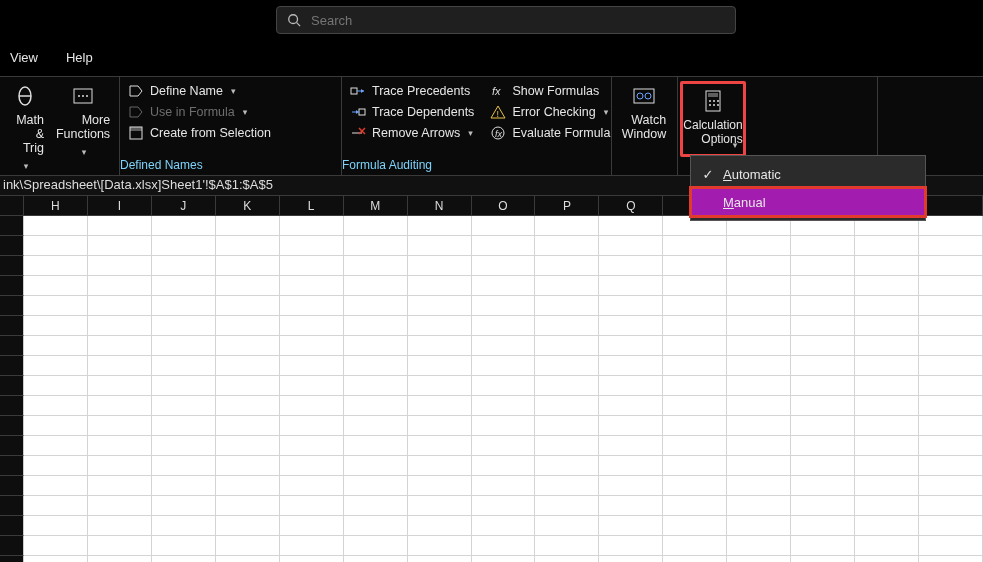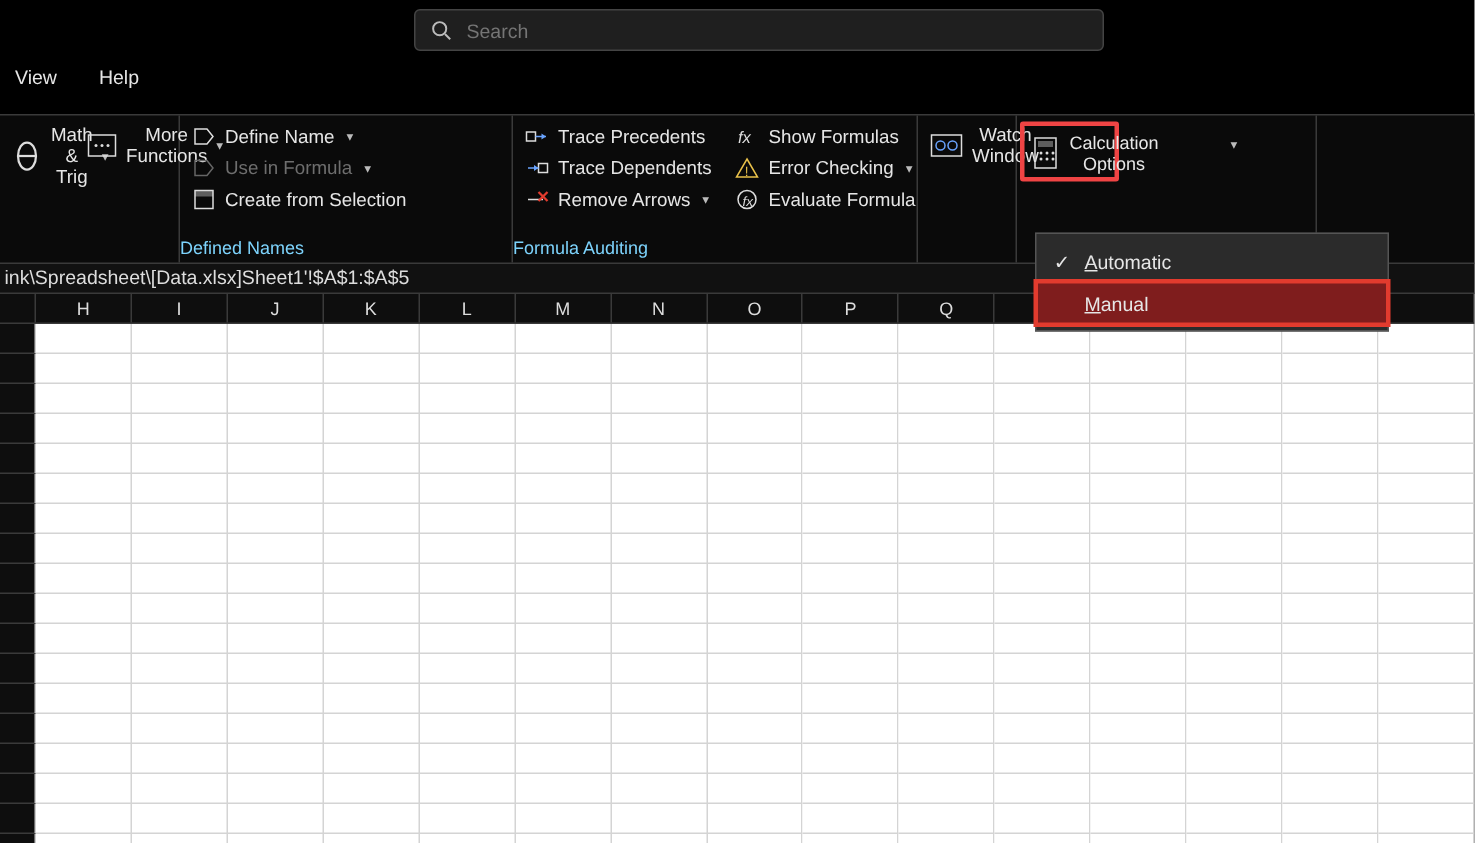--- a/index.html
+++ b/index.html
@@ -1,37 +1,37 @@
 <!DOCTYPE html>
 <html><head>
 <meta charset="utf-8">
 <style>
   *{margin:0;padding:0;box-sizing:border-box;font-family:"Segoe UI",Arial,sans-serif}
   body{background:#000;width:983px;height:562px;overflow:hidden;color:#e6e6e6;font-size:13px}
   .searchbar{height:40px;display:flex;align-items:center}
   .searchbox{margin-left:276px;width:460px;height:28px;background:#1f1f1f;border:1px solid #444;border-radius:4px;display:flex;align-items:center;padding:4px 10px;gap:10px}
   .searchbox input{background:transparent;border:none;outline:none;color:#ccc;font-size:13px;width:100%}
-  .menubar{height:36px;display:flex;align-items:flex-start;gap:20px;padding:0 6px;border-bottom:1px solid #000}
+  .menubar{height:36px;display:flex;align-items:center;gap:20px;padding:0 6px;border-bottom:1px solid #000}
   .menubar span{padding:4px 4px}
   .ribbon{height:100px;border-top:1px solid #3a3a3a;border-bottom:1px solid #3a3a3a;background:#0a0a0a;display:flex}
   .group{border-right:1px solid #3a3a3a;display:flex;flex-direction:column;justify-content:space-between;position:relative}
   .group-body{flex:1;display:flex;align-items:flex-start}
   .group-label{text-align:left;font-size:12px;color:#7dd3fc;padding:2px 0 3px 0}
-  .bigbtn{display:flex;flex-direction:row;align-items:center;justify-content:flex-start;padding:6px 6px 2px 6px;text-align:center;line-height:14px;font-size:12.5px;gap:4px;cursor:pointer}
+  .bigbtn{display:flex;flex-direction:column;align-items:center;justify-content:flex-start;padding:6px 6px 2px 6px;text-align:right;line-height:14px;font-size:12.5px;gap:4px;cursor:pointer}
   .bigbtn .ico{width:26px;height:26px;display:flex;align-items:center;justify-content:center}
   .txtcol{display:flex;flex-direction:column;gap:5px;padding:6px 8px}
   .smallbtn{display:flex;align-items:center;gap:6px;font-size:12.5px;white-space:nowrap;cursor:pointer}
   .smallbtn.dis{color:#6e6e6e}
   .smallbtn .ico{width:16px;height:16px;display:flex;align-items:flex-end;justify-content:center}
   .chev{font-size:9px;color:#bbb;margin-left:2px}
   .hl{border:3px solid #ef4444;border-radius:2px}
   .calc-opt{padding:4px 2px 0 2px}
   .dropdown{position:absolute;top:78px;left:690px;width:236px;background:#2b2b2b;border:1px solid #555;z-index:10;padding:4px 0}
   .dd-item{display:flex;align-items:center;height:28px;padding:0 10px;font-size:13px;gap:8px;cursor:pointer}
-  .dd-item.sel{background:#7f1d1d;outline:3px solid #e23b2e;outline-offset:-1px}
+  .dd-item.sel{background:#a21caf;outline:3px solid #e23b2e;outline-offset:-1px}
   .dd-check{width:14px;text-align:center}
   .underline{text-decoration:underline}
   .formula-bar{height:20px;background:#111;border-bottom:1px solid #3a3a3a;padding:1px 3px;font-size:13px;color:#ddd}
   .sheet{position:relative;background:#fff;height:366px;overflow:hidden}
   .headers{display:flex;height:20px;background:#0e0e0e;color:#ddd;font-size:12px;border-bottom:1px solid #3a3a3a}
   .rowhead{width:24px;border-right:1px solid #3a3a3a}
   .colhead{width:64px;text-align:center;line-height:20px;border-right:1px solid #3a3a3a}
   .grid{position:relative;height:346px}
   .grid .row{display:flex;height:20px}
   .grid .rowh{width:24px;background:#0e0e0e;border-right:1px solid #ccc;border-bottom:1px solid #3a3a3a}

